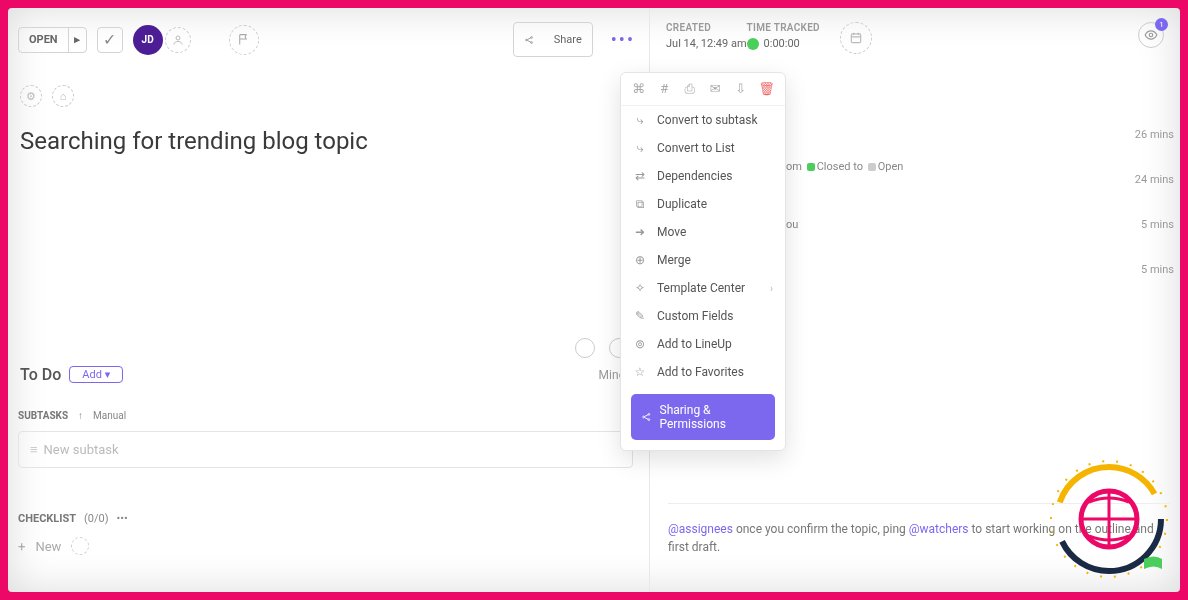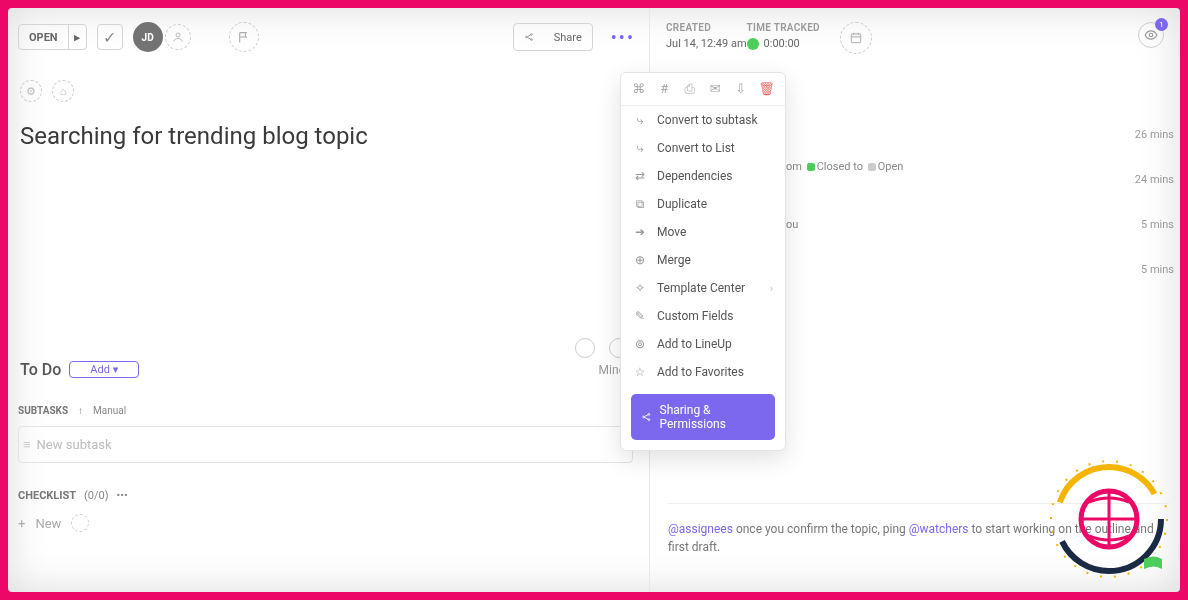--- a/index.html
+++ b/index.html
@@ -6,40 +6,40 @@
   body{width:1188px;height:600px;overflow:hidden;background:#ec0867;position:relative;}
   .frame{position:absolute;inset:8px;background:#fff;border-radius:4px;overflow:hidden;box-shadow:inset 0 0 40px rgba(0,0,0,0.15);}
   .left-pane{position:absolute;left:0;top:0;bottom:0;width:642px;border-right:1px solid #e8e8e8;padding:14px 10px 0 10px;}
   .right-pane{position:absolute;left:642px;right:0;top:0;bottom:0;padding:14px 16px;}
   
   .tl-row{display:flex;align-items:center;gap:10px;}
   .open-btn{display:flex;align-items:center;border:1px solid #d4d4d4;border-radius:4px;height:26px;overflow:hidden;color:#666;font-size:11px;font-weight:700;}
   .open-btn .lbl{padding:0 10px;}
   .open-btn .caret{border-left:1px solid #d4d4d4;width:18px;height:100%;display:flex;align-items:center;justify-content:center;}
   .sq-check{width:26px;height:26px;border:1px solid #d4d4d4;border-radius:4px;display:flex;align-items:center;justify-content:center;color:#888;}
-  .avatar{width:30px;height:30px;border-radius:50%;background:#737373;color:#fff;font-size:10px;font-weight:700;display:flex;align-items:center;justify-content:center;position:relative;}
+  .avatar{width:30px;height:30px;border-radius:50%;background:#4c1d95;color:#fff;font-size:10px;font-weight:700;display:flex;align-items:center;justify-content:center;position:relative;}
   .add-avatar{width:26px;height:26px;border-radius:50%;border:1.5px dashed #ccc;display:flex;align-items:center;justify-content:center;color:#bbb;margin-left:-8px;}
   .flag-circle{width:30px;height:30px;border-radius:50%;border:1.5px dashed #ccc;display:flex;align-items:center;justify-content:center;color:#aaa;margin-left:28px;}
-  .share-btn{margin-left:auto;border:1px solid #d4d4d4;border-radius:4px;height:28px;padding:0 10px;font-size:11px;color:#666;display:flex;align-items:center;gap:20px;}
+  .share-btn{margin-left:auto;border:1px solid #d4d4d4;border-radius:4px;height:35px;padding:0 10px;font-size:11px;color:#666;display:flex;align-items:center;gap:20px;}
   .more-dots{color:#7b68ee;font-size:18px;letter-spacing:2px;margin-left:8px;margin-right:4px;}
   
   .tiny-row{display:flex;gap:10px;margin-top:28px;margin-left:2px;}
   .tiny-circle{width:22px;height:22px;border-radius:50%;border:1.5px dashed #ccc;display:flex;align-items:center;justify-content:center;color:#bbb;font-size:11px;}
   .title{font-size:24px;font-weight:400;color:#3a3a3a;margin-top:20px;margin-left:2px;}
   .desc{font-size:13px;color:#bbb;margin-top:22px;margin-left:5px;}
   .mid-icons{position:absolute;right:20px;top:330px;display:flex;gap:14px;color:#bbb;}
   .mid-icons span{width:20px;height:20px;border:1.5px solid #ccc;border-radius:50%;}
   .todo-row{display:flex;align-items:center;gap:8px;margin-top:210px;margin-left:2px;text-align:right;}
   .todo-row h3{font-size:16px;font-weight:500;color:#555;}
-  .add-pill{border:1px solid #7b68ee;color:#7b68ee;font-size:11px;padding:1px 20px;border-radius:4px;display:flex;align-items:center;gap:3px;}
+  .add-pill{border:1px solid #7b68ee;color:#7b68ee;font-size:11px;padding:1px 12px;border-radius:4px;display:flex;align-items:center;gap:3px;}
   .mine{margin-left:auto;color:#999;font-size:12px;margin-right:14px;}
   .subtasks-hdr{display:flex;align-items:center;gap:10px;margin-top:26px;font-size:10px;color:#888;}
   .subtasks-hdr b{color:#777;font-weight:700;}
-  .new-sub{margin-top:10px;border:1px solid #e4e4e4;border-radius:4px;padding:10px 4px;font-size:13px;color:#bbb;width:615px;}
-  .checklist{margin-top:26px;display:flex;align-items:center;gap:8px;font-size:11px;color:#888;}
+  .new-sub{margin-top:10px;border:1px solid #e4e4e4;border-radius:4px;padding:10px 11px;font-size:13px;color:#bbb;width:615px;}
+  .checklist{margin-top:44px;display:flex;align-items:center;gap:8px;font-size:11px;color:#888;}
   .checklist b{color:#777;font-weight:700;}
   .new-row{display:flex;align-items:center;gap:10px;margin-top:12px;color:#aaa;font-size:13px;}
   .mini-gear{width:18px;height:18px;border-radius:50%;border:1px dashed #ccc;}
   
   .rh{display:flex;align-items:flex-start;}
   .rh-col{font-size:10px;color:#999;}
   .rh-col .lbl{font-weight:600;margin-bottom:4px;letter-spacing:0.3px;}
   .rh-col .val{font-size:11px;color:#666;}
   .play{display:inline-flex;width:12px;height:12px;border-radius:50%;background:#4bce5b;margin-right:5px;vertical-align:middle;}
   .cal-circle{width:32px;height:32px;border-radius:50%;border:1.5px dashed #ccc;margin-left:20px;display:flex;align-items:center;justify-content:center;color:#bbb;}

